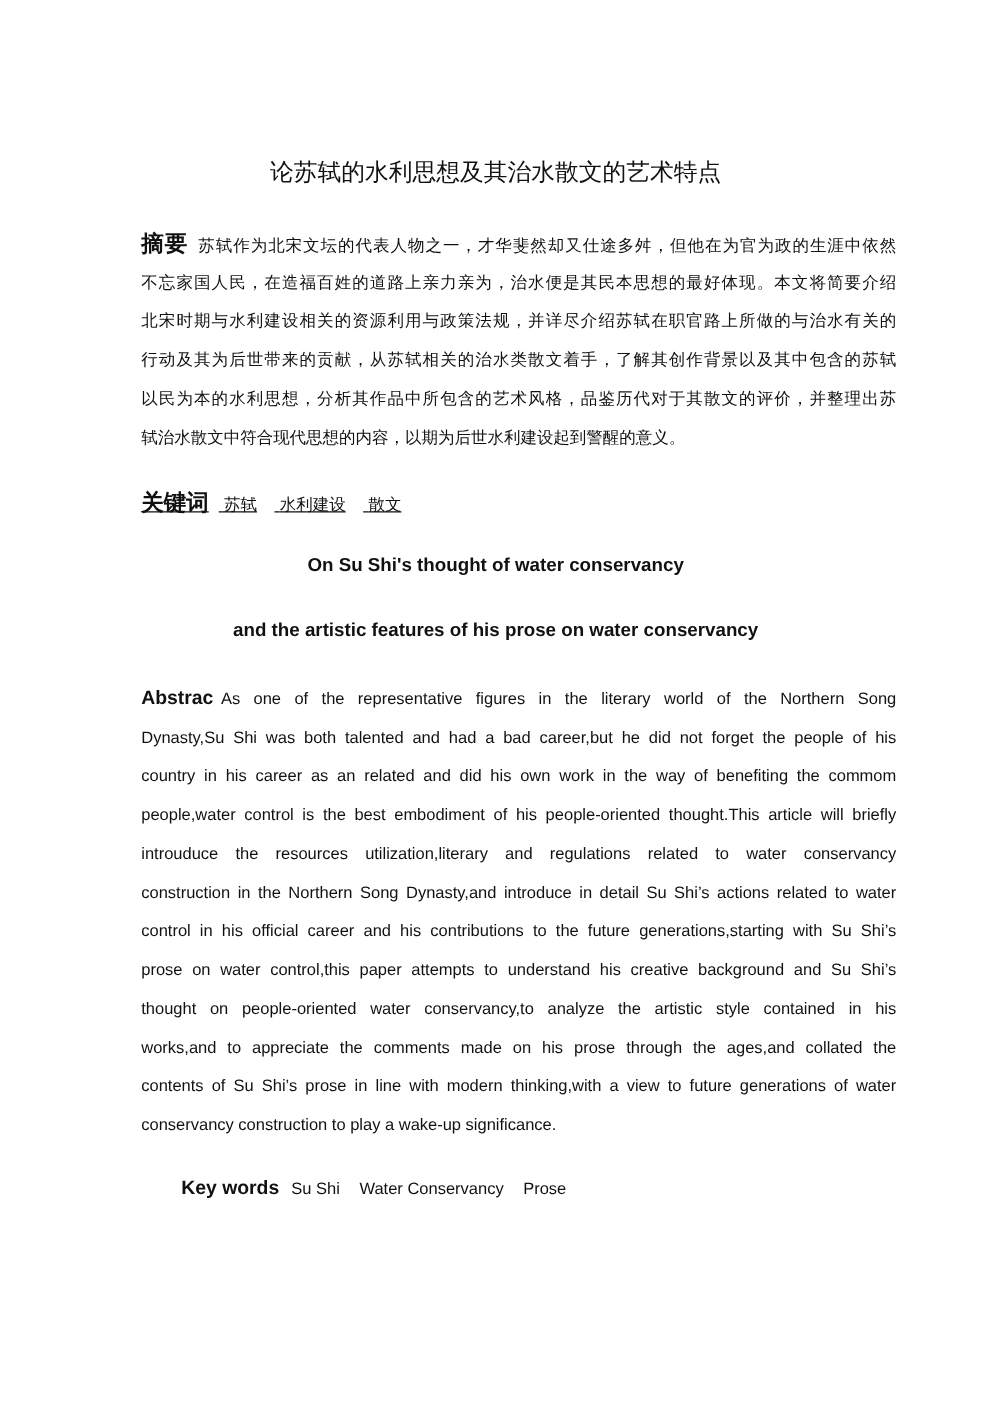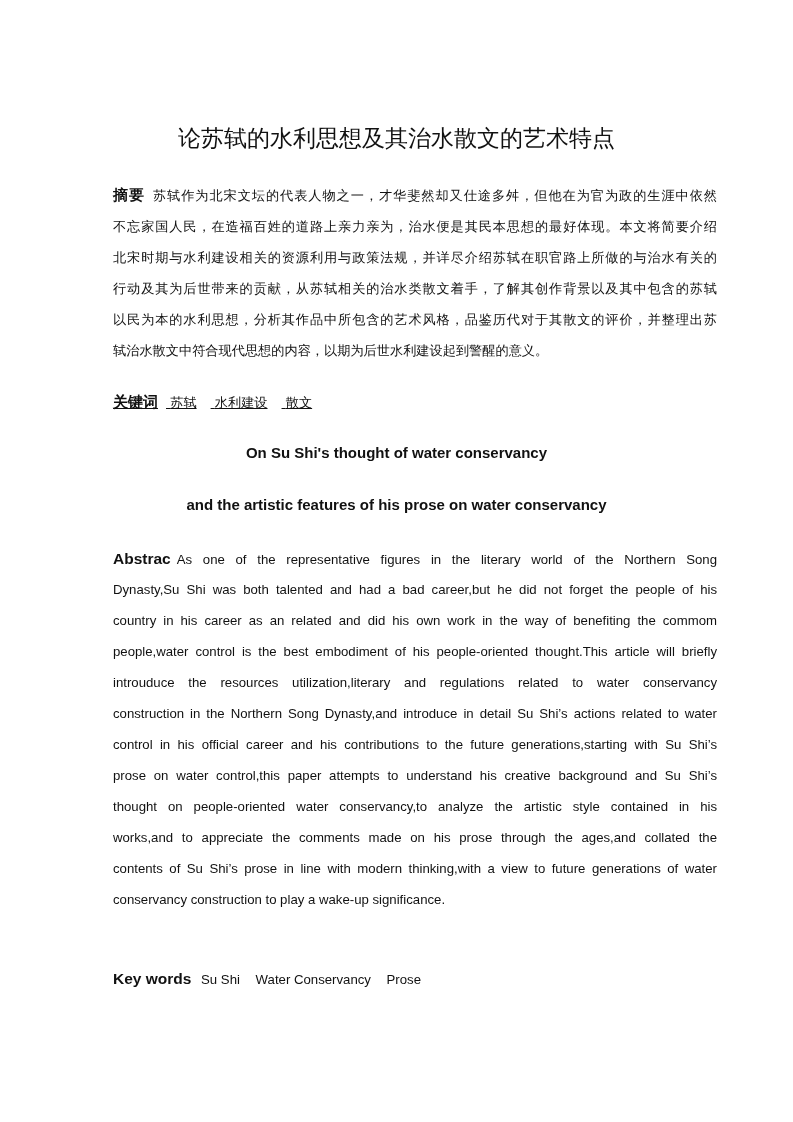--- a/index.html
+++ b/index.html
@@ -1,42 +1,42 @@
 <!DOCTYPE html>
 <html><head>
 <meta charset="utf-8">
 <style>
   html, body { margin: 0; padding: 0; background: #ffffff; }
   body { width: 793px; height: 1122px; position: relative; overflow: hidden; color: #111; }
   .page { position: absolute; left: 0; top: 0; width: 793px; height: 1122px; background: #fff; }
   .title-cn {
     position: absolute; left: 0; width: 793px; top: 124px; text-align: center;
-    font-family: "DejaVu Sans", sans-serif; font-size: 23px; line-height: 28px; color: #111;
+    font-family: "DejaVu Sans", sans-serif; font-size: 19px; line-height: 28px; color: #111;
   }
   .block { position: absolute; left: 113px; width: 604px; }
   .line {
     display: block; height: 31px; line-height: 31px; white-space: nowrap;
     text-align: justify; text-align-last: justify; font-size: 13px;
   }
   .line.last { text-align-last: left; }
   .cn { font-family: "DejaVu Serif", serif; font-size: 13.2px; }
   .en { font-family: "Liberation Sans", sans-serif; font-size: 13.2px; }
-  .label-cn { font-family: "DejaVu Sans", sans-serif; font-weight: bold; font-size: 15px; margin-right: 8px; }
+  .label-cn { font-family: "DejaVu Sans", sans-serif; font-weight: bold; font-size: 18px; margin-right: 8px; }
   .label-en { font-family: "Liberation Sans", sans-serif; font-weight: bold; font-size: 15.5px; margin-right: 6px; }
   #abstract-cn { top: 180px; }
   #keywords-cn { top: 387px; font-family: "DejaVu Serif", serif; font-size: 13.2px; line-height: 31px; text-decoration: underline; }
   .kw { margin-right: 14px; }
   .title-en {
     position: absolute; left: 0; width: 793px; text-align: center;
     font-family: "Liberation Sans", sans-serif; font-weight: bold; font-size: 15px; color: #111;
   }
   #title-en-1 { top: 444px; }
   #title-en-2 { top: 496px; }
   #abstract-en { top: 543px; }
-  #keywords-en { top: 957px; font-family: "Liberation Sans", sans-serif; font-size: 13.2px; line-height: 43px; }
+  #keywords-en { top: 935px; font-family: "Liberation Sans", sans-serif; font-size: 13.2px; line-height: 31px; margin-left: 32px; }
   .kw-en { margin-right: 12px; }
 </style>
 </head>
 <body>
 
 <div class="page">
 
   <div class="title-cn">论苏轼的水利思想及其治水散文的艺术特点</div>
 
   <div class="block" id="abstract-cn">

